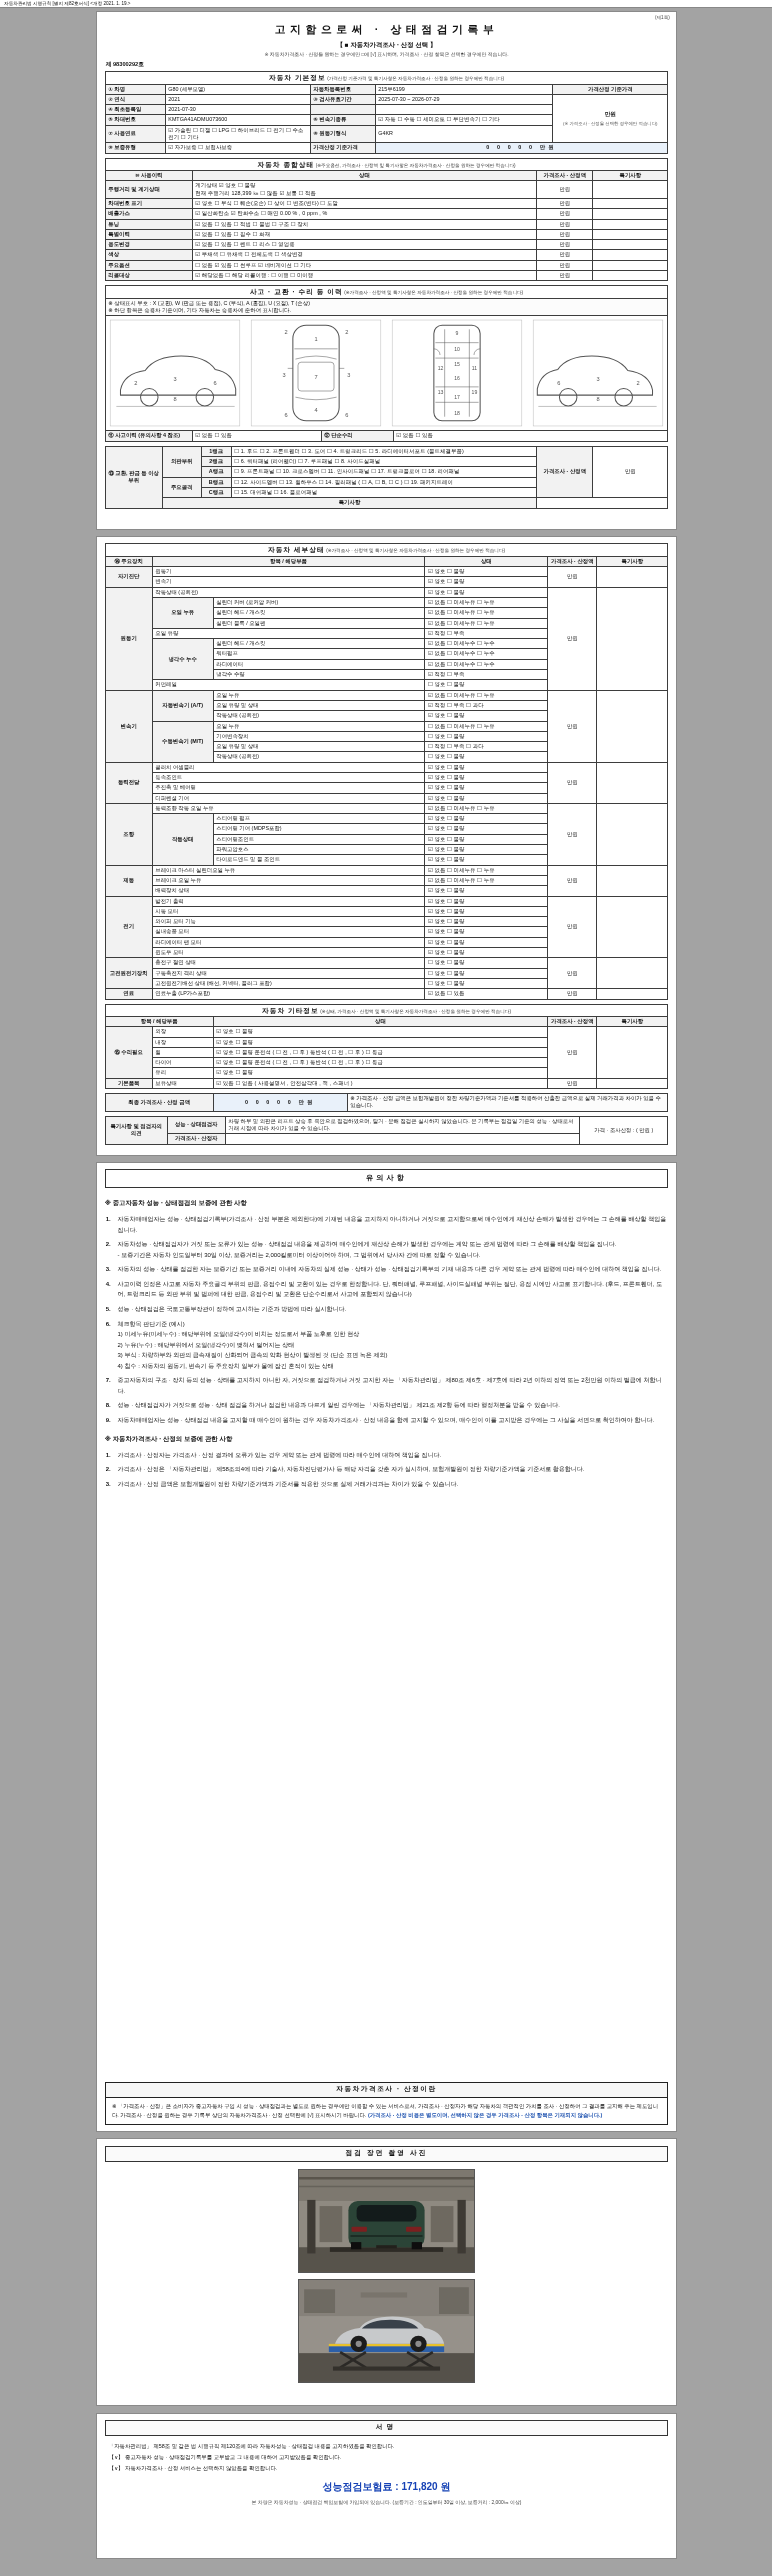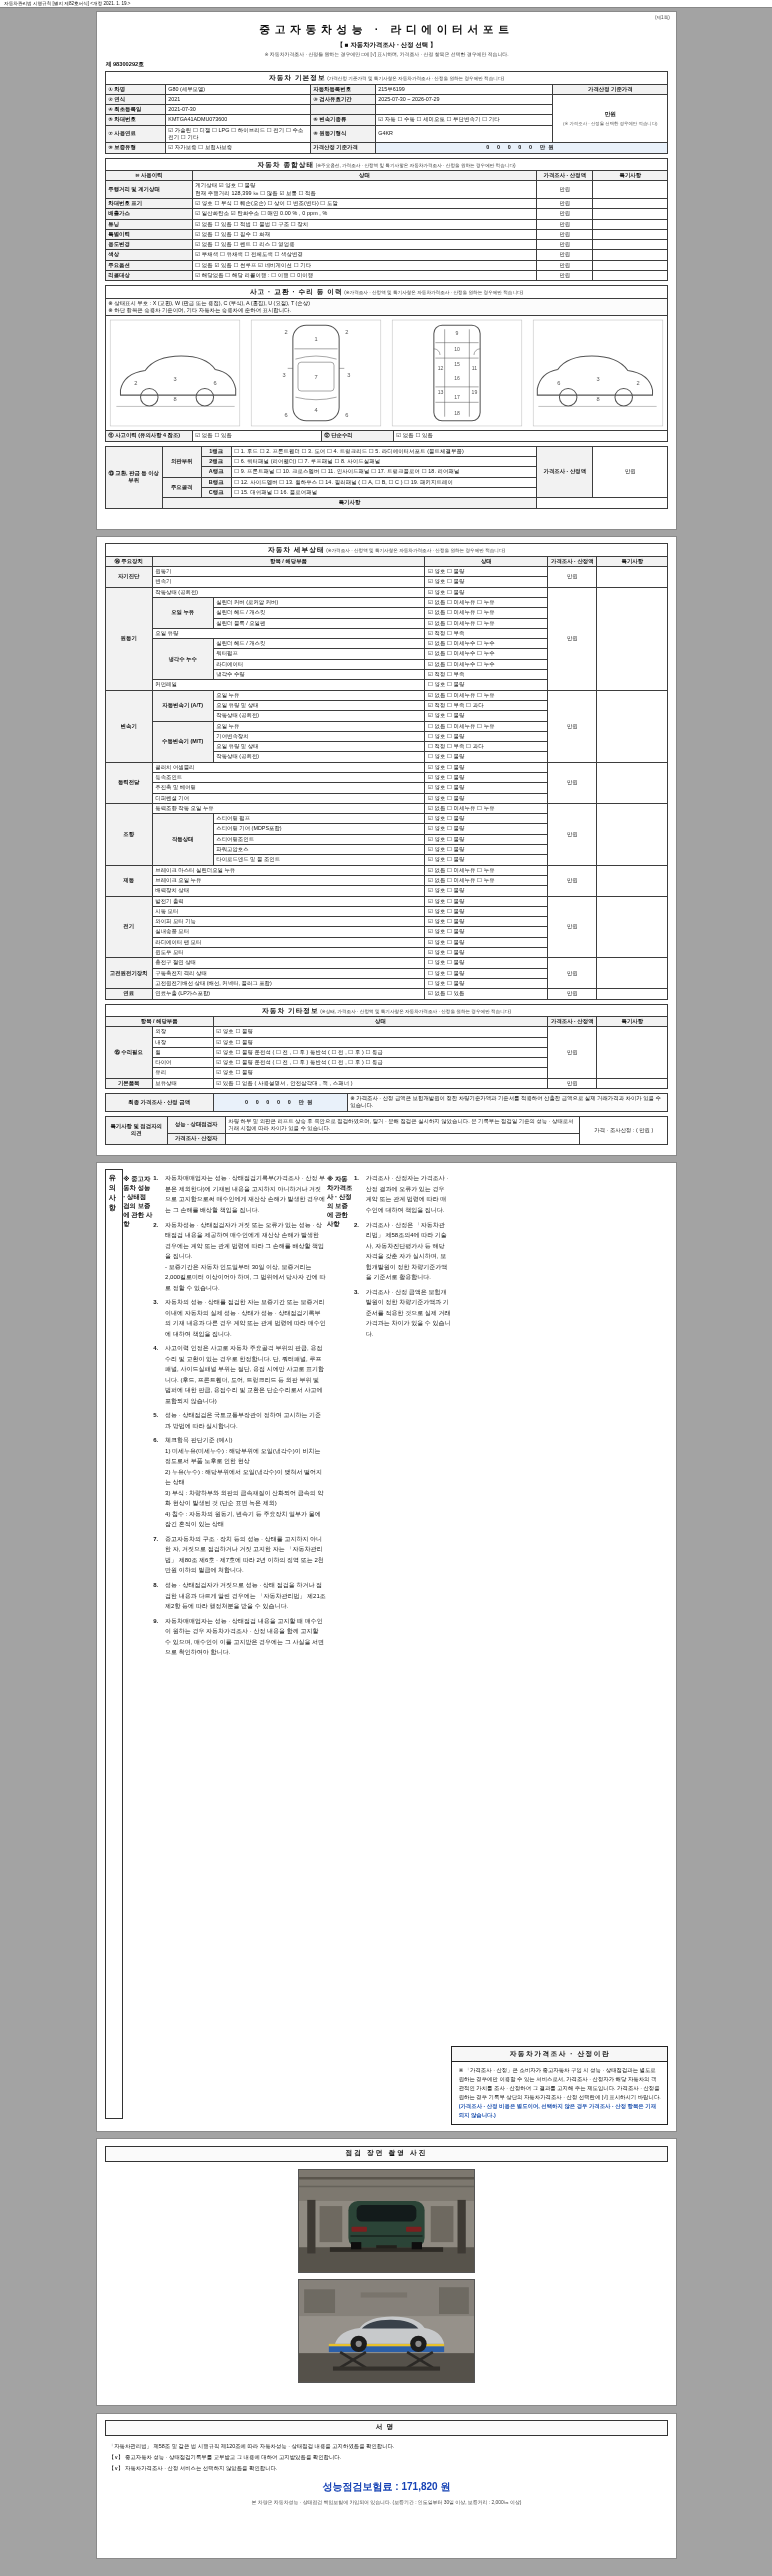--- a/index.html
+++ b/index.html
@@ -1,21 +1,21 @@
 <!DOCTYPE html>
 <html style="font-size:8.2px"><head>
 <meta charset="utf-8">
 <style>
   *{box-sizing:border-box;margin:0;padding:0}
   body{width:773px;height:2576px;overflow:hidden;background:#a3a3a3;font-family:"Liberation Sans","DejaVu Sans",sans-serif;color:#111}
   .topstrip{width:773px;background:#fff;font-size:4.6px;padding:1px 4.1px;border-bottom:0.5px solid #888}
   .page{width:581px;margin:0 auto 6.2px;background:#fff;border:0.5px solid #8a8a8a;padding:6.2px 7.7px;position:relative}
   .p1{min-height:519px;margin-top:3.1px}
   .p2{min-height:617px}
-  .p3{min-height:970px;display:flex;flex-direction:row}
+  .p3{min-height:970px;display:flex;flex-direction:column}
   .p4{min-height:268px}
   .p5{min-height:146px}
   .page-mark{position:absolute;top:3.1px;right:6.2px;font-size:4.6px;color:#444}
   .title{text-align:center;font-size:10.8px;font-weight:bold;letter-spacing:4.6px;margin-top:5.2px}
   .subtitle{text-align:center;font-size:6.4px;font-weight:bold;margin-top:3.1px}
   .subnote{text-align:center;font-size:4.9px;color:#333;margin-top:1.5px}
   .docno{font-size:5.7px;font-weight:bold;margin:4.1px 0 2.1px 1px}
   table.tbl{border-collapse:collapse;width:100%;table-layout:fixed;margin-bottom:4.1px}
   .tbl td,.tbl th{border:0.5px solid #3d3d3d;padding:1px 2.6px;font-size:5.4px;line-height:1.35;vertical-align:middle;word-break:break-all}
   .lbl{background:#f2f2f2;font-weight:bold}
@@ -51,21 +51,21 @@
   .sign-price{color:#1642b5;font-weight:bold;font-size:10px;text-align:center;margin:7.2px 0 4.1px}
   .sign-foot{font-size:4.9px;color:#444;text-align:center;margin-top:3.1px}
 </style>
 </head>
 <body>
 
 <div class="topstrip"><span>자동차관리법 시행규칙 [별지 제82호서식] &lt;개정 2021. 1. 19.&gt;</span></div>
 
 <div class="page p1">
   <div class="page-mark">(제1쪽)</div>
-  <div class="title">중고자동차성능 · 라디에이터서포트</div>
+  <div class="title">고지함으로써 · 상태점검기록부</div>
   <div class="subtitle">【 ■ 자동차가격조사 · 산정 선택 】</div>
   <div class="subnote">※ 자동차가격조사 · 산정을 원하는 경우에만 □에 [√] 표시하며, 가격조사 · 산정 항목은 선택한 경우에만 적습니다.</div>
   <div class="docno">제 98300292호</div>
 
   <table class="tbl">
     <colgroup>
         <col style="width:60px">
         <col style="width:145px">
         <col style="width:65px">
         <col>

